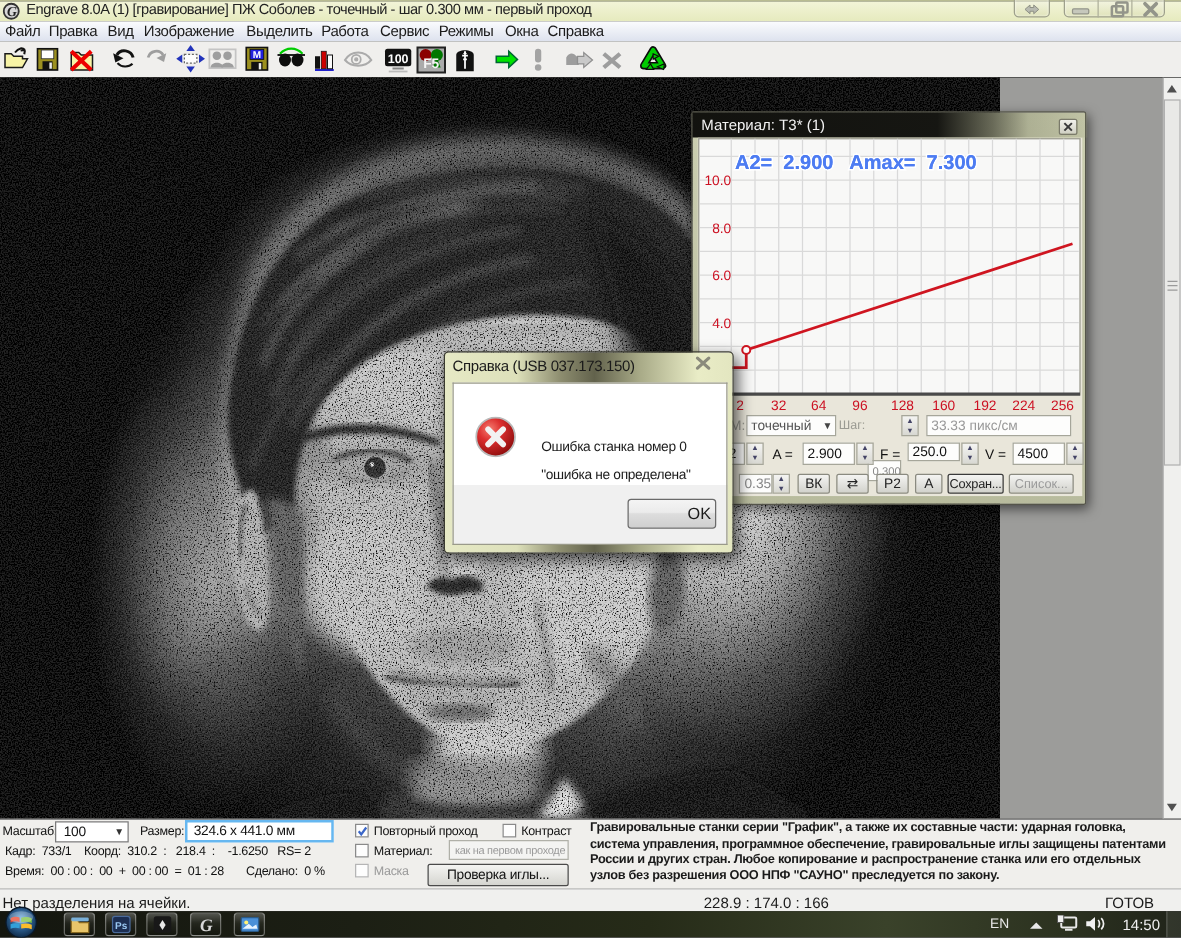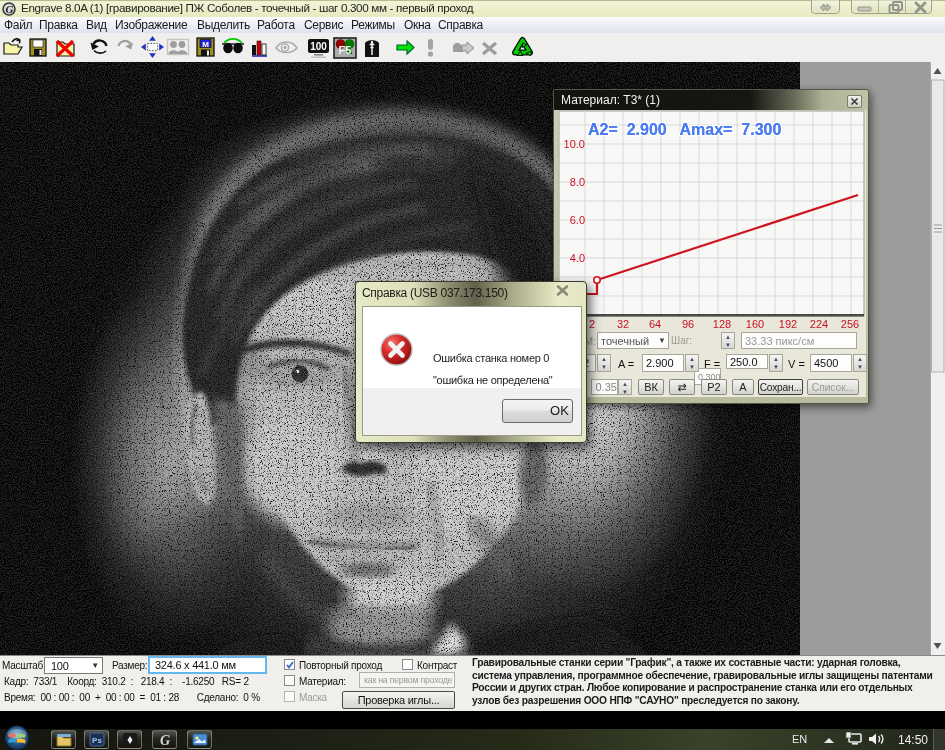--- a/index.html
+++ b/index.html
@@ -498,20 +498,25 @@
       <span style="position:absolute;left:4px;top:2px;">как на первом проходе</span>
       </div>
 
     <div class="lbl" style="left:4px;top:36px;">Время:&nbsp;&nbsp;00 : 00&nbsp;:&nbsp;&nbsp;00&nbsp;&nbsp;+&nbsp;&nbsp;00 : 00&nbsp;&nbsp;=&nbsp;&nbsp;01 : 28&nbsp;&nbsp;&nbsp;&nbsp;&nbsp;&nbsp;&nbsp;Сделано:&nbsp;&nbsp;0 %</div>
     <div class="cb abs" style="left:284px;top:35px;border-color:#b5b5b5;"></div>
     <div class="lbl" style="left:299px;top:36px;color:#9a9a9a;">Маска</div>
     <div class="abs" style="left:342px;top:35px;width:113px;height:18px;background:linear-gradient(#f4f4f2,#d5d5d0);border:1px solid #4a4a4a;border-radius:2px;text-align:center;font-size:11px;line-height:16px;">Проверка иглы...</div>
 
     <div class="lbl" style="left:472px;top:1px;font-weight:bold;font-size:10.2px;letter-spacing:-0.22px;line-height:12.5px;color:#1a1a1a;">Гравировальные станки серии "График", а также их составные части: ударная головка,<br>система управления, программное обеспечение, гравировальные иглы защищены патентами<br>России и других стран. Любое копирование и распространение станка или его отдельных<br>узлов без разрешения ООО НПФ "САУНО" преследуется по закону.</div>
   </div>
+  <div id="statusbar" class="abs">
+    <span class="abs" style="left:2px;top:3px;">Нет разделения на ячейки.</span>
+    <span class="abs" style="left:563px;top:3px;">228.9 : 174.0 : 166</span>
+    <span class="abs" style="left:884px;top:3px;">ГОТОВ</span>
+  </div>
   <div id="taskbar" class="abs">
     <svg class="abs" style="left:0px;top:-4px" width="36" height="26" viewBox="0 0 34 24">
       <defs>
           <radialGradient id="orbg" cx="50%" cy="40%" r="60%">
         <stop offset="0%" stop-color="#7ab8e8"></stop>
             <stop offset="55%" stop-color="#2a5a8a"></stop>
             <stop offset="100%" stop-color="#0e2a48"></stop>
       </radialGradient>
         </defs>
       <circle cx="16" cy="12" r="11.5" fill="url(#orbg)" stroke="#0a1828" stroke-width="1"></circle>

